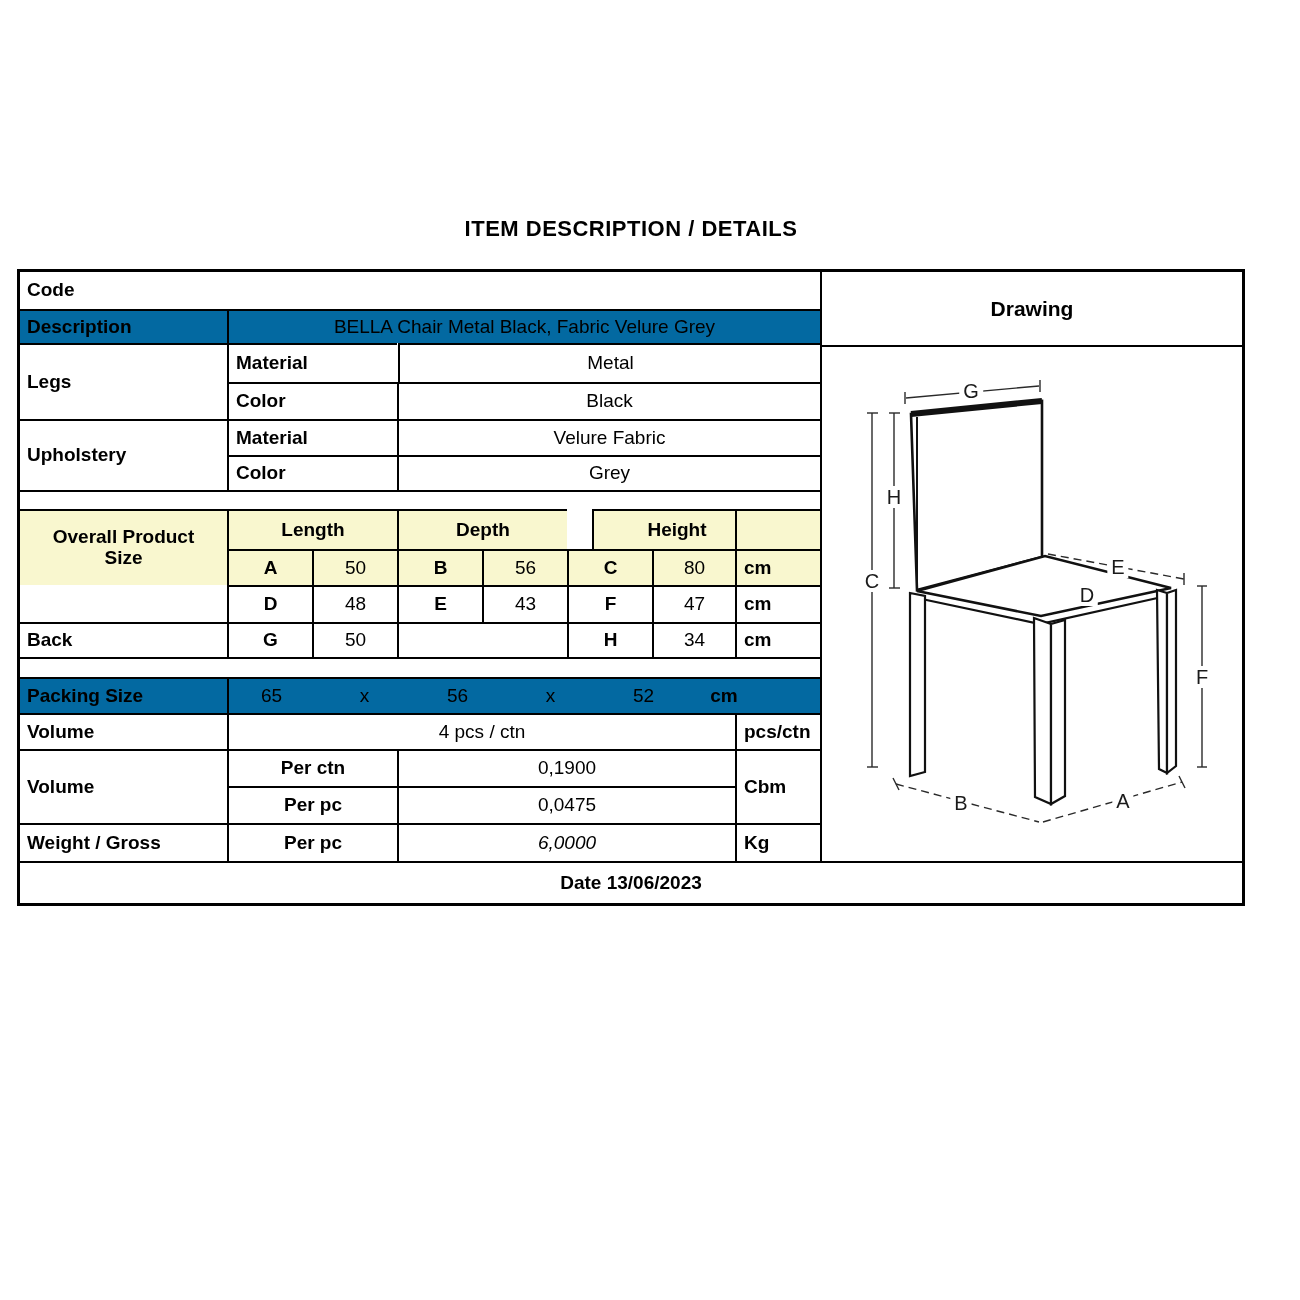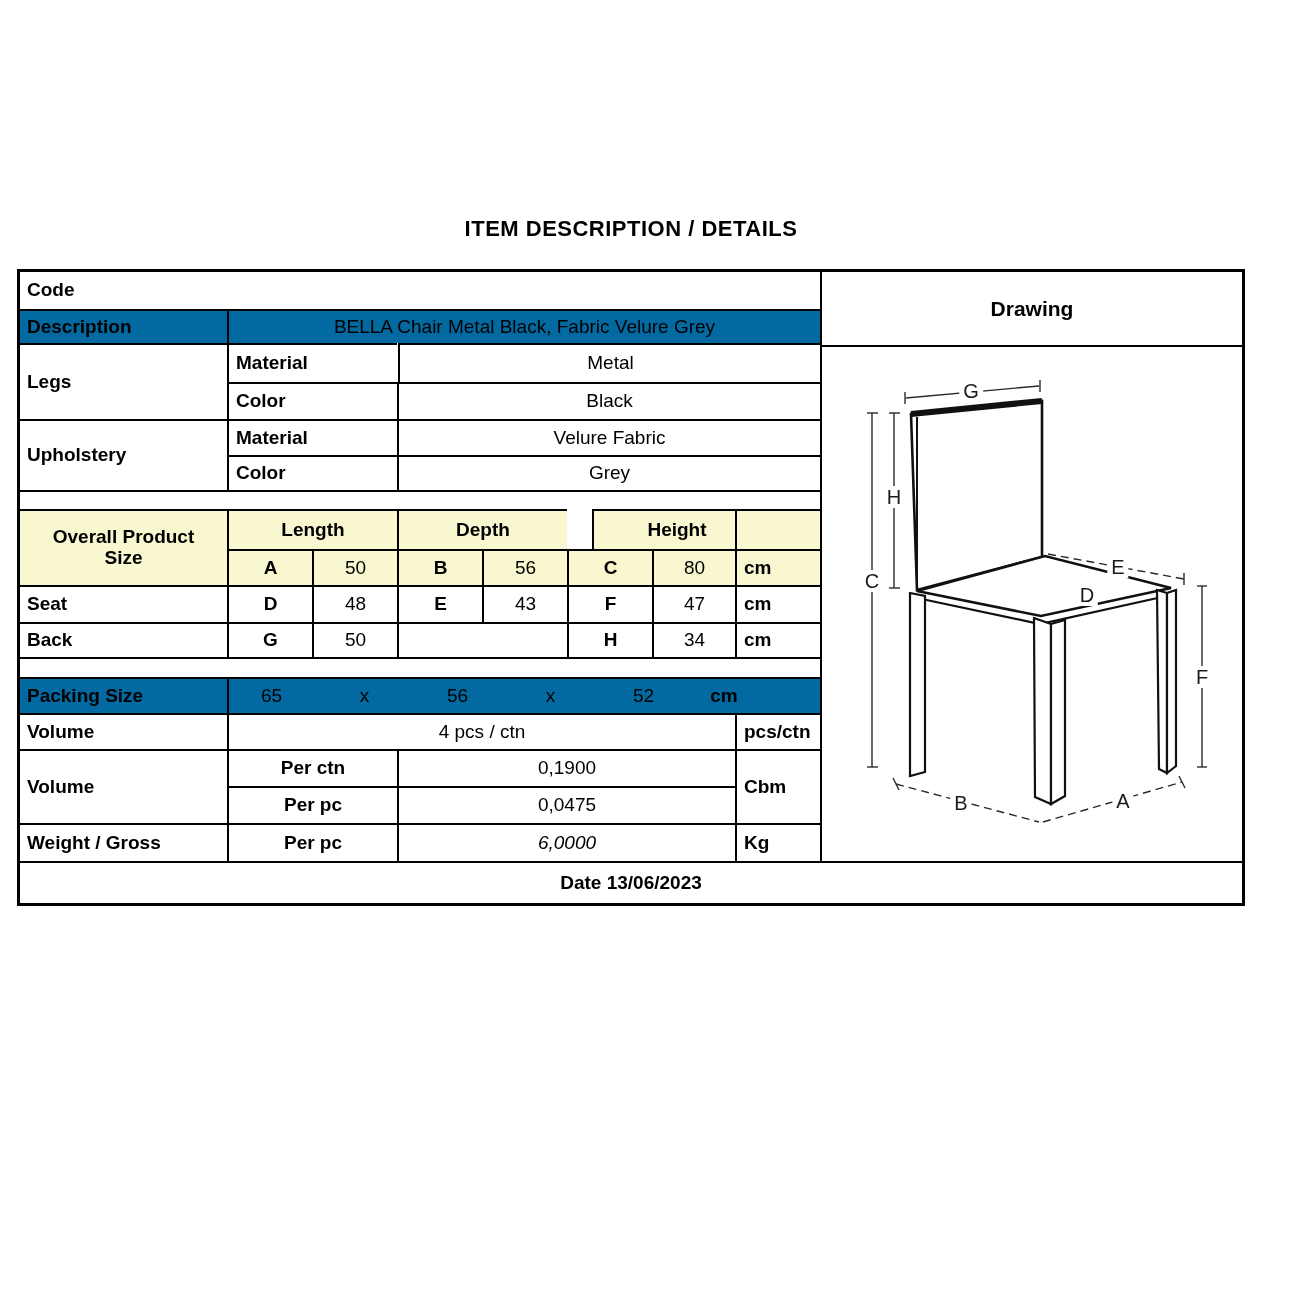--- a/index.html
+++ b/index.html
@@ -75,21 +75,20 @@
 <div class="cell bt bl yellow" style="left:735px;top:509px;width:85px;height:40px;"></div>
 
 <div class="cell bold center bt bl yellow" style="left:227px;top:549px;width:85px;height:36px;">A</div>
 <div class="cell center bt bl yellow" style="left:312px;top:549px;width:85px;height:36px;">50</div>
 <div class="cell bold center bt bl yellow" style="left:397px;top:549px;width:85px;height:36px;">B</div>
 <div class="cell center bt bl yellow" style="left:482px;top:549px;width:85px;height:36px;">56</div>
 <div class="cell bold center bt bl yellow" style="left:567px;top:549px;width:85px;height:36px;">C</div>
 <div class="cell center bt bl yellow" style="left:652px;top:549px;width:83px;height:36px;">80</div>
 <div class="cell bold left bt bl yellow" style="left:735px;top:549px;width:85px;height:36px;">cm</div>
 
-<div class="cell bold left bt" style="left:20px;top:585px;width:207px;height:37px;">Seat</div>
 <div class="cell bold center bt bl" style="left:227px;top:585px;width:85px;height:37px;">D</div>
 <div class="cell center bt bl" style="left:312px;top:585px;width:85px;height:37px;">48</div>
 <div class="cell bold center bt bl" style="left:397px;top:585px;width:85px;height:37px;">E</div>
 <div class="cell center bt bl" style="left:482px;top:585px;width:85px;height:37px;">43</div>
 <div class="cell bold center bt bl" style="left:567px;top:585px;width:85px;height:37px;">F</div>
 <div class="cell center bt bl" style="left:652px;top:585px;width:83px;height:37px;">47</div>
 <div class="cell bold left bt bl" style="left:735px;top:585px;width:85px;height:37px;">cm</div>
 
 <div class="cell bold left bt" style="left:20px;top:622px;width:207px;height:35px;">Back</div>
 <div class="cell bold center bt bl" style="left:227px;top:622px;width:85px;height:35px;">G</div>

